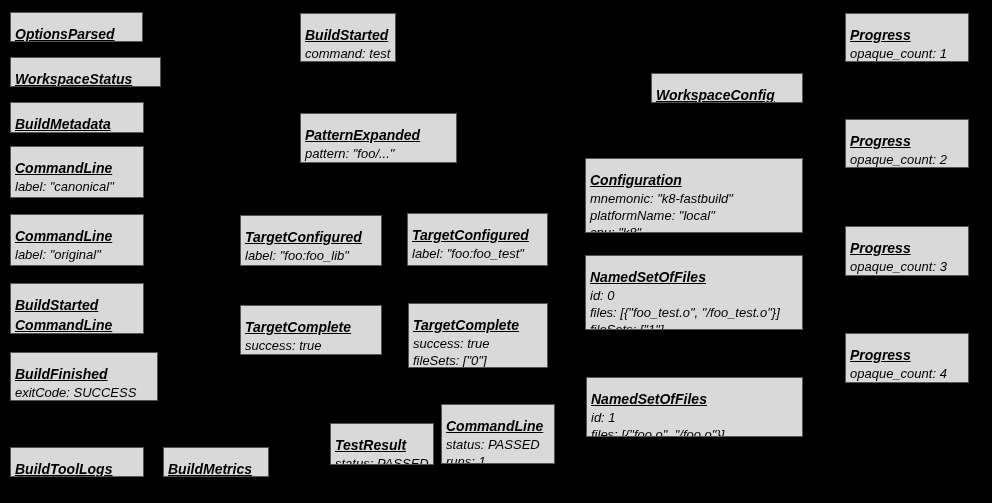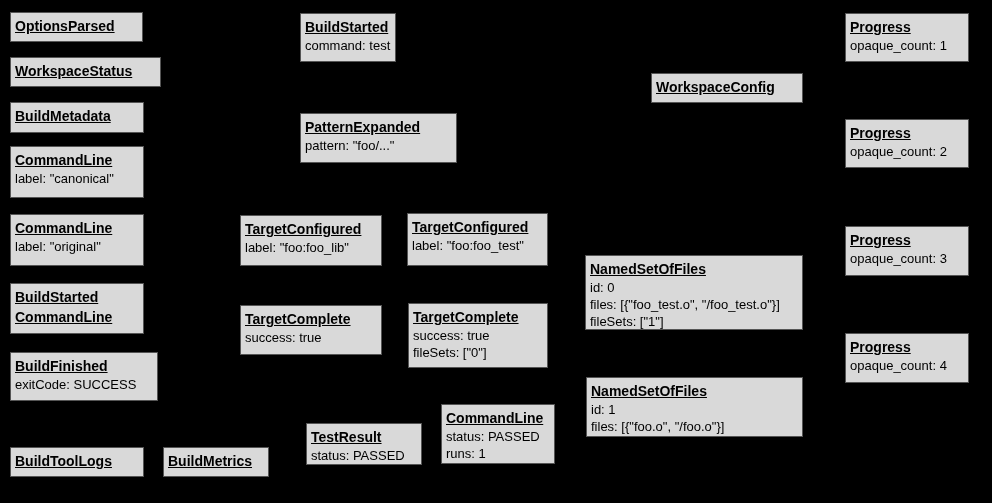--- a/index.html
+++ b/index.html
@@ -14,22 +14,23 @@
     background: var(--background, #000000);
     font-family: "Liberation Sans", sans-serif;
     overflow: hidden;
   }
   .node {
     position: absolute;
     box-sizing: border-box;
     background: var(--node-fill, #d9d9d9);
     border: 1px solid var(--node-border, #555555);
     color: var(--node-text, #000000);
-    padding: 3px 4px 2px 4px;
+    padding: 11px 4px 2px 4px;
     overflow: hidden;
+    font-style: italic;
   }
   .node-title {
     font-size: 14px;
     font-weight: bold;
     text-decoration: underline;
     line-height: 20px;
     white-space: nowrap;
   }
   .node-line {
     font-size: 13px;
@@ -106,35 +107,41 @@
     <div class="node-title">TargetComplete</div>
     <div class="node-line">success: true</div>
   </div>
 
   <div class="node" style="left:408px;top:303px;width:140px;height:65px">
     <div class="node-title">TargetComplete</div>
     <div class="node-line">success: true</div>
     <div class="node-line">fileSets: ["0"]</div>
   </div>
 
-  <div class="node" style="left:306px;top:423px;width:116px;height:42px">
+  <div class="node" style="left:330px;top:423px;width:104px;height:42px">
     <div class="node-title">TestResult</div>
     <div class="node-line">status: PASSED</div>
   </div>
 
   <div class="node" style="left:441px;top:404px;width:114px;height:60px">
     <div class="node-title">CommandLine</div>
     <div class="node-line">status: PASSED</div>
     <div class="node-line">runs: 1</div>
   </div>
 
   <div class="node" style="left:651px;top:73px;width:152px;height:30px">
     <div class="node-title">WorkspaceConfig</div>
   </div>
 
+  <div class="node" style="left:585px;top:158px;width:218px;height:75px">
+    <div class="node-title">Configuration</div>
+    <div class="node-line">mnemonic: "k8-fastbuild"</div>
+    <div class="node-line">platformName: "local"</div>
+    <div class="node-line">cpu: "k8"</div>
+  </div>
 
   <div class="node" style="left:585px;top:255px;width:218px;height:75px">
     <div class="node-title">NamedSetOfFiles</div>
     <div class="node-line">id: 0</div>
     <div class="node-line">files: [{"foo_test.o", "/foo_test.o"}]</div>
     <div class="node-line">fileSets: ["1"]</div>
   </div>
 
   <div class="node" style="left:586px;top:377px;width:217px;height:60px">
     <div class="node-title">NamedSetOfFiles</div>

